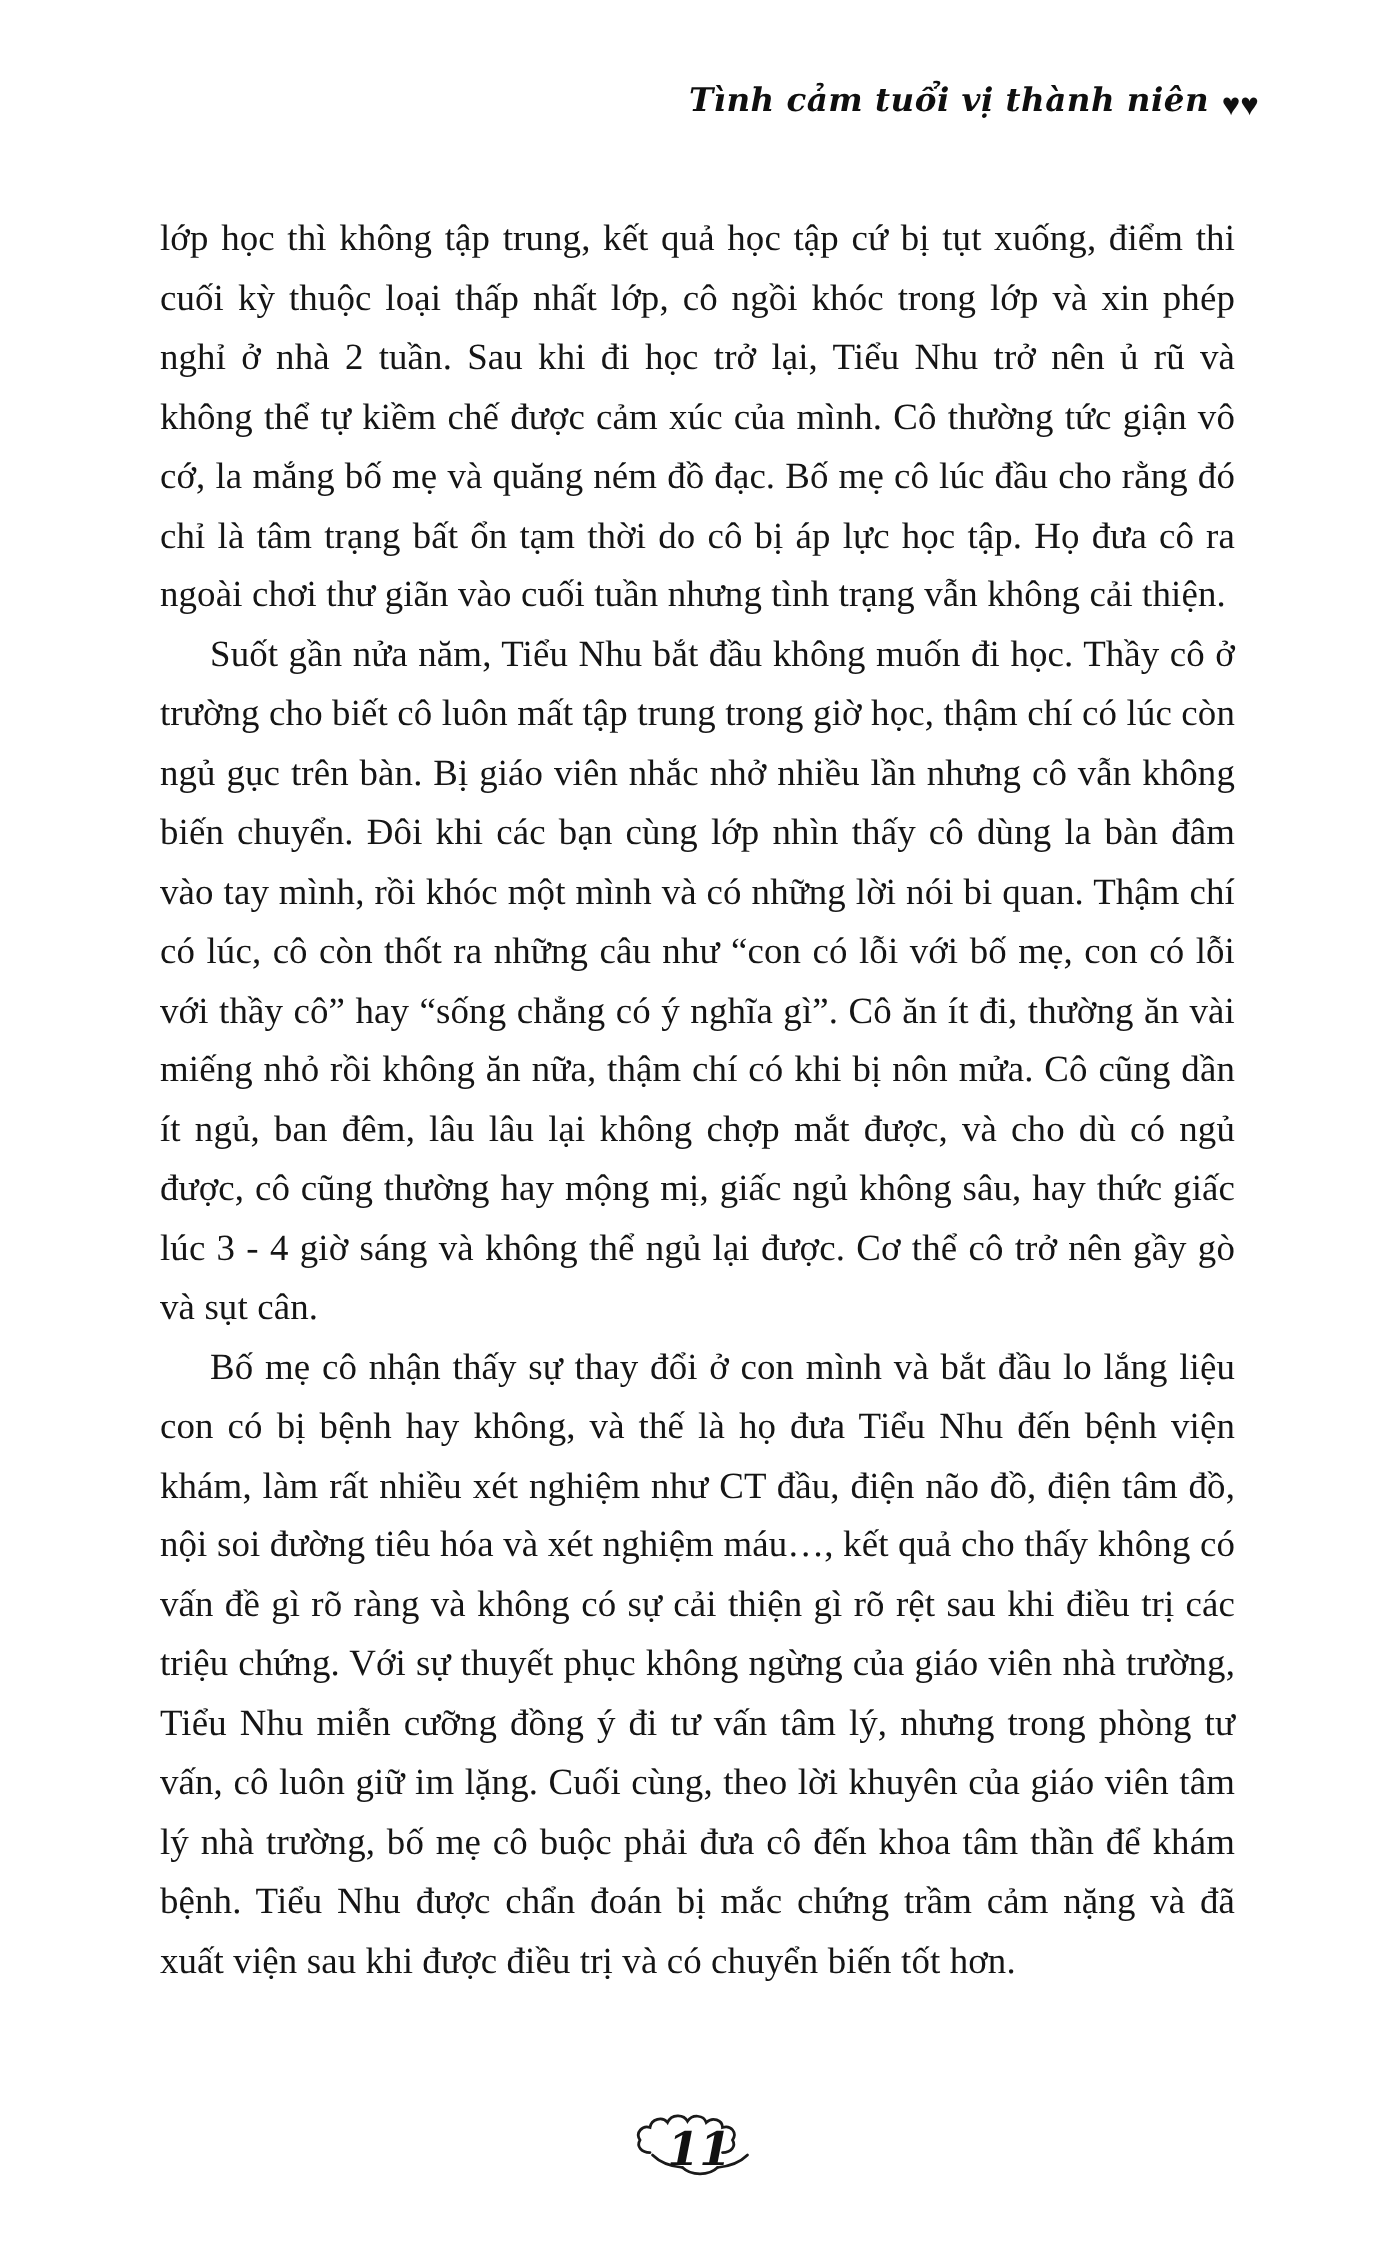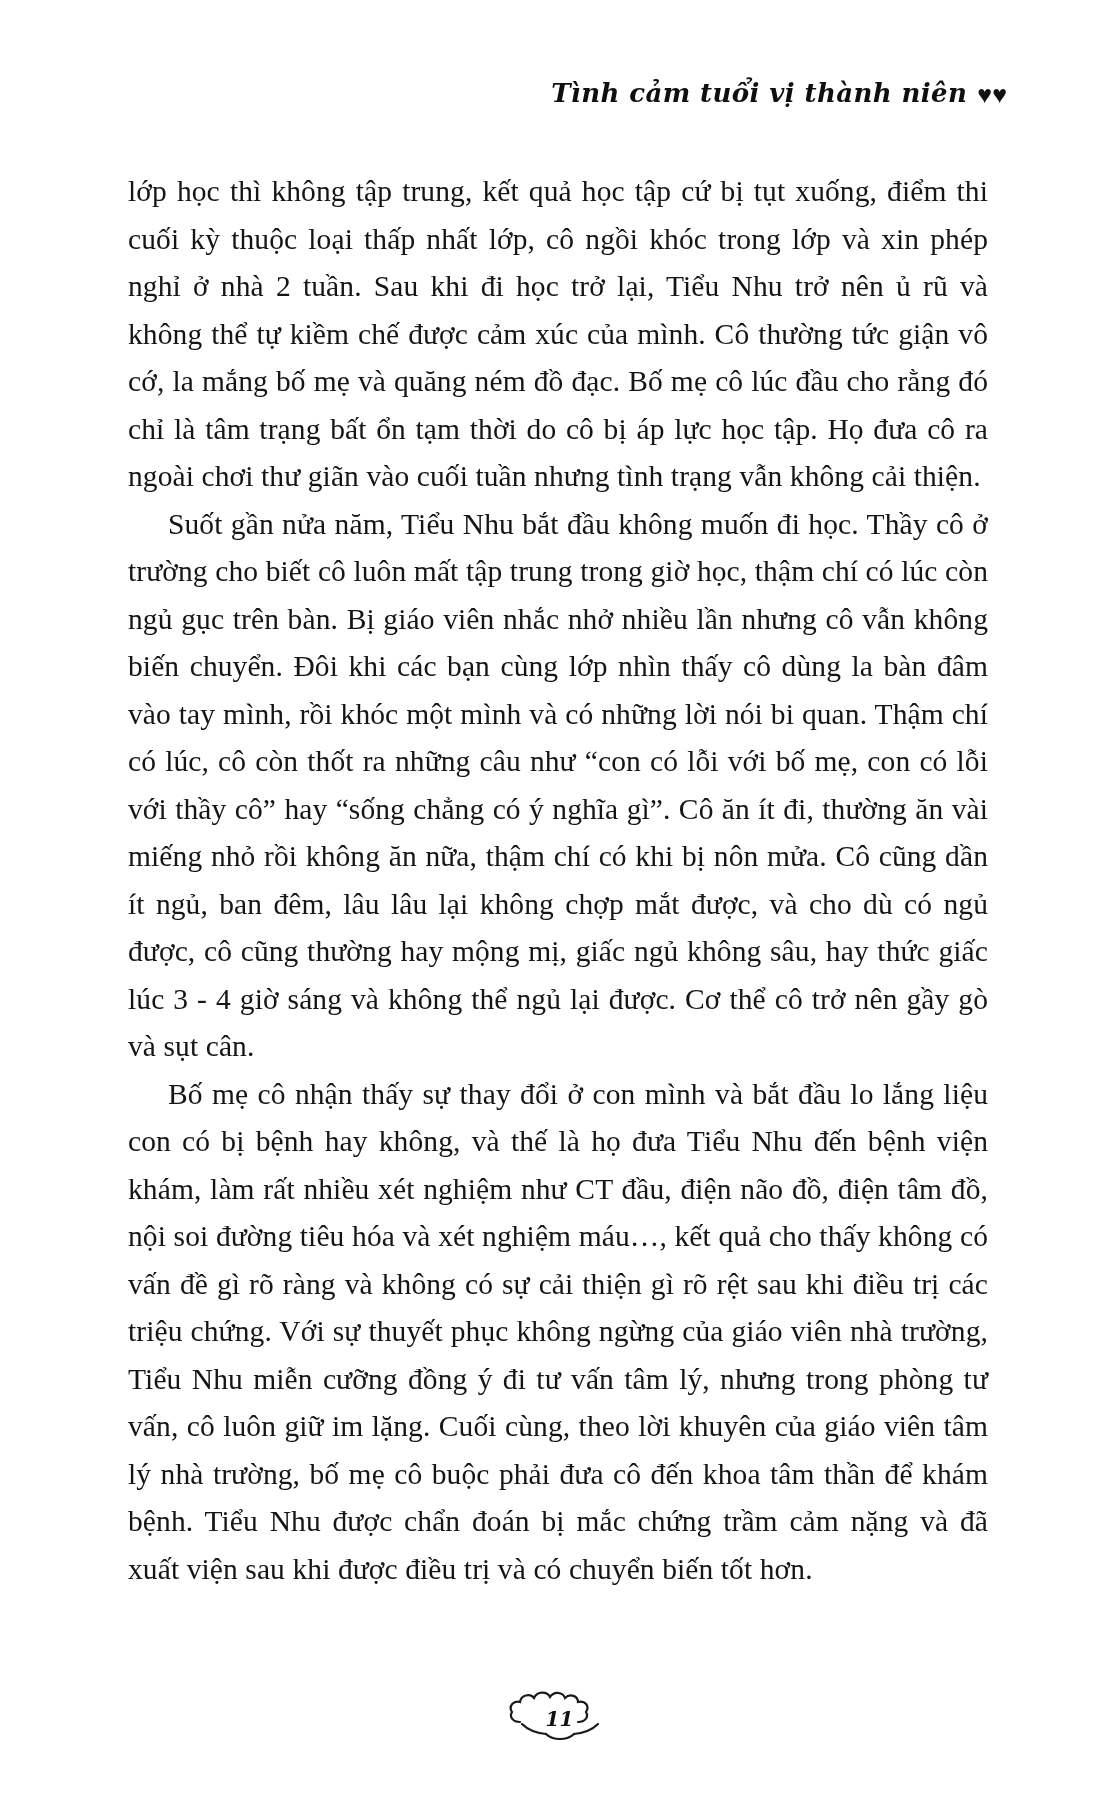--- a/index.html
+++ b/index.html
@@ -18,24 +18,24 @@
 
   .page {
     position: absolute;
     inset: 0;
     padding: 0;
   }
 
   
   .header {
     position: absolute;
-    top: 78px;
+    top: 66px;
     right: 112px;
     display: flex;
-    align-items: center;
+    align-items: flex-end;
     gap: 10px;
   }
   .header-title {
     font-family: "DejaVu Serif", serif;
     font-style: italic;
     font-weight: 700;
     font-size: 26px;
     letter-spacing: 0.4px;
     color: #0f0f0f;
     white-space: nowrap;
@@ -87,21 +87,21 @@
     display: flex;
     align-items: center;
     justify-content: center;
   }
   .folio-num {
     position: relative;
     z-index: 2;
     font-family: "DejaVu Serif", serif;
     font-style: italic;
     font-weight: 700;
-    font-size: 20px;
+    font-size: 37px;
     color: #111;
     transform: translateY(2px);
   }
   .folio-cloud {
     position: absolute;
     inset: 0;
     z-index: 1;
   }
 </style>
 </head>

